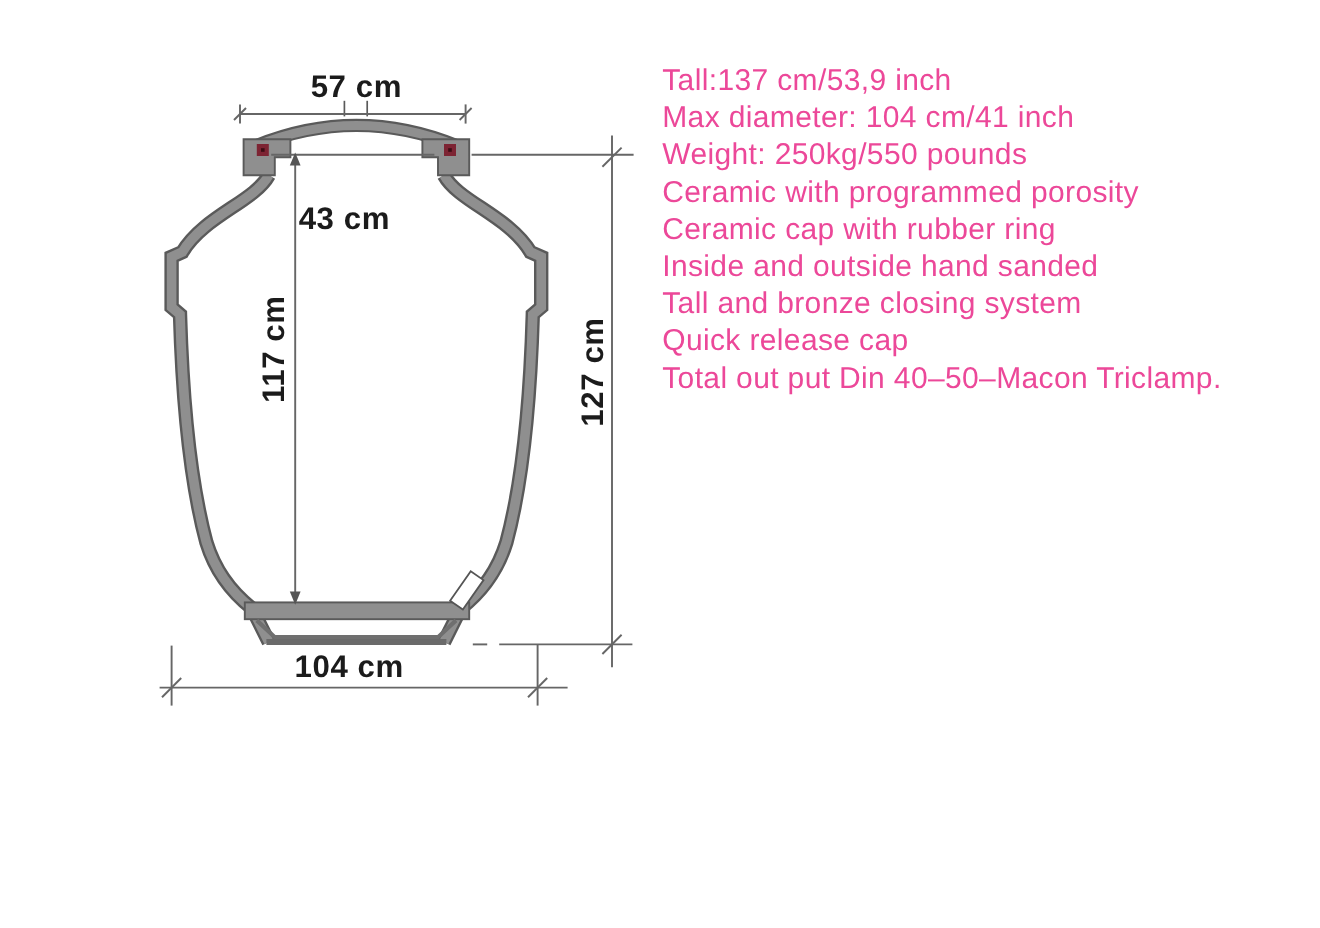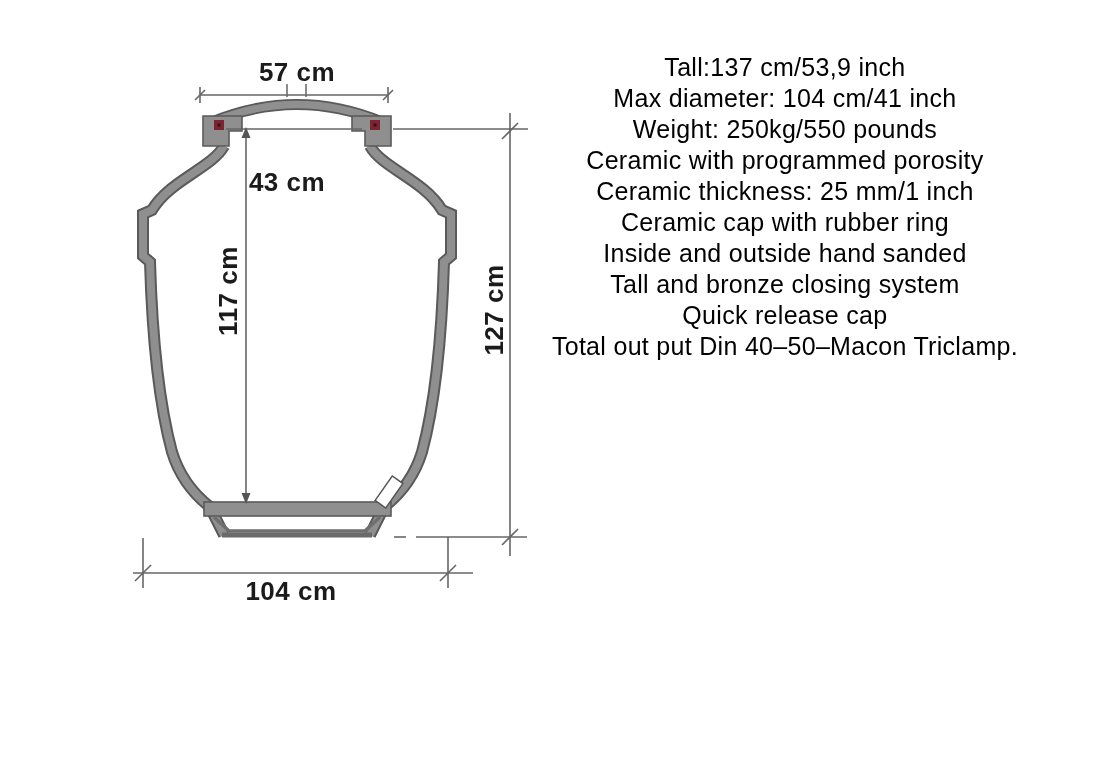--- a/index.html
+++ b/index.html
@@ -26,24 +26,24 @@
     transform: translate(-50%, -50%);
     letter-spacing: 0.5px;
   }
   .dim-label.vertical {
     transform: translate(-50%, -50%) rotate(-90deg);
   }
   .specs {
     position: absolute;
     top: 52px;
     right: 82px;
-    text-align: center;
+    text-align: left;
     font-size: 25px;
     line-height: 31px;
-    color: #000000;
+    color: #ec4899;
     letter-spacing: 0.3px;
     white-space: nowrap;
   }
   .product-title {
     position: absolute;
     left: 0;
     right: 0;
     top: 632px;
     text-align: center;
     font-size: 141px;
@@ -125,28 +125,27 @@
     <g fill="#555555">
       <polygon points="246,127 241.5,138 250.5,138"></polygon>
       <polygon points="246,504 241.5,493 250.5,493"></polygon>
     </g>
   </svg>
 
   <div class="dim-label" style="left:297px; top:72px;">57 cm</div>
   <div class="dim-label" style="left:287px; top:146px;margin-top:36px;">43 cm</div>
   <div class="dim-label vertical" style="left:228px; top:291px;">117 cm</div>
   <div class="dim-label vertical" style="left:494px; top:310px;">127 cm</div>
-  <div class="dim-label" style="left:291px; top:556px;margin-top:35px;">104 cm</div>
+  <div class="dim-label" style="left:291px; top:556px;">104 cm</div>
 
   <div class="specs">
     <div>Tall:137 cm/53,9 inch</div>
     <div>Max diameter: 104 cm/41 inch</div>
     <div>Weight: 250kg/550 pounds</div>
     <div>Ceramic with programmed porosity</div>
-    <div>Ceramic thickness: 25 mm/1 inch</div>
     <div>Ceramic cap with rubber ring</div>
     <div>Inside and outside hand sanded</div>
     <div>Tall and bronze closing system</div>
     <div>Quick release cap</div>
     <div>Total out put Din 40–50–Macon Triclamp.</div>
   </div>
 
   <div class="product-title">ANFORA 600</div>
 
 </div>

